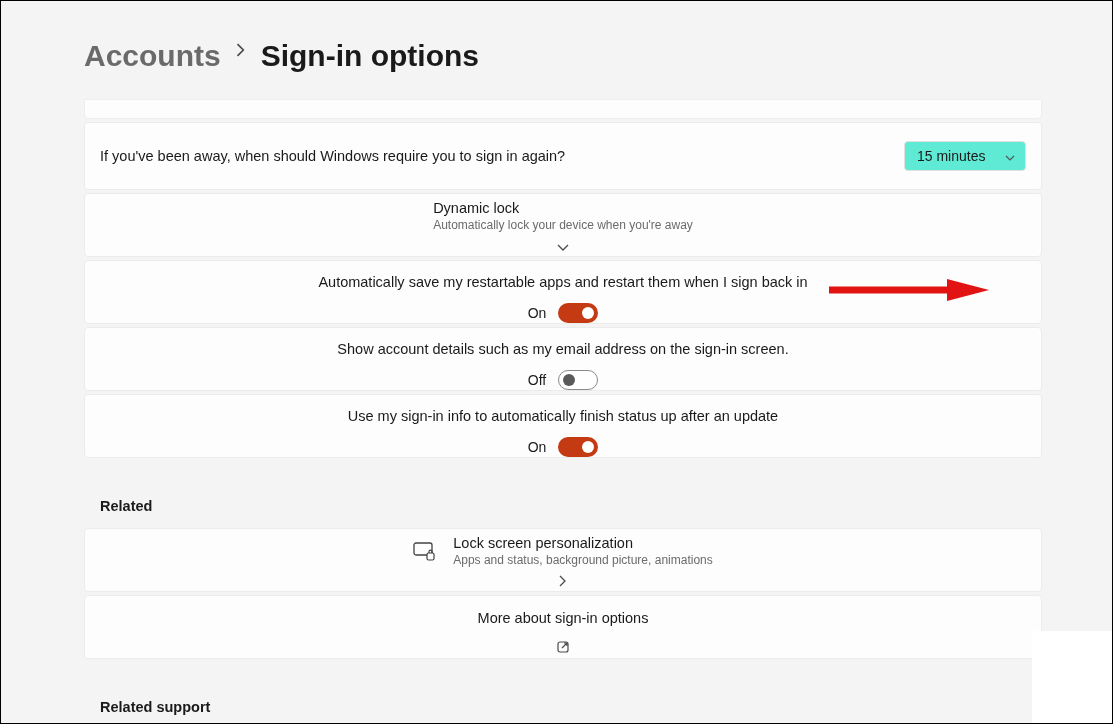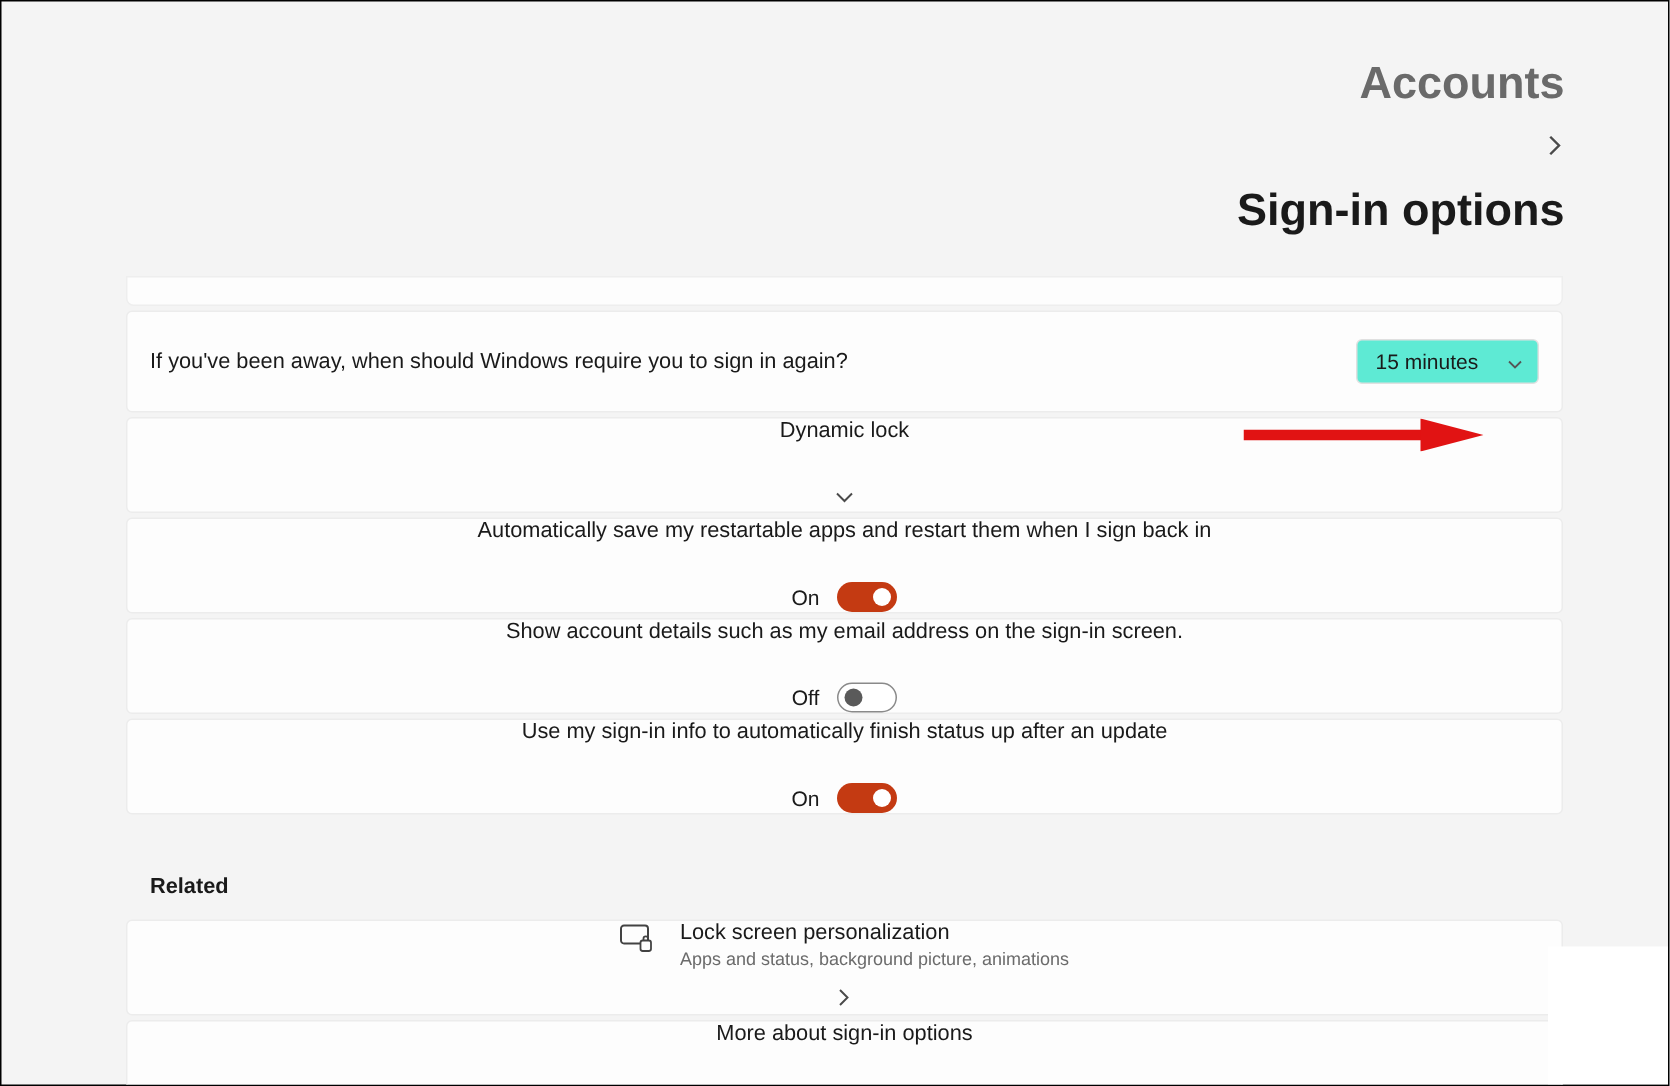--- a/index.html
+++ b/index.html
@@ -11,24 +11,23 @@
       overflow: hidden;
       position: relative;
       border: 1px solid #000;
     }
     .content {
       padding: 38px 0 0 83px;
       width: 1042px;
     }
     .breadcrumb {
       display: flex;
-      align-items: flex-end;
+      align-items: flex-start;
       gap: 14px;
       margin-bottom: 26px;
-      flex-direction: column;
     }
     .breadcrumb .parent {
       font-size: 30px;
       font-weight: 600;
       color: #6a6a6a;
     }
     .breadcrumb .sep {
       font-size: 20px;
       color: #505050;
     }
@@ -51,21 +50,21 @@
       border-radius: 4px;
       width: 958px;
       margin-bottom: 3px;
       display: flex;
       align-items: center;
       justify-content: space-between;
       padding: 0 15px;
     }
     .card.tall { min-height: 68px; }
     .card.med { min-height: 64px; flex-direction: column; }
-    .card-left { display:flex; gap:18px; flex:1; }
+    .card-left { display:flex; align-items:center; gap:18px; flex:1; }
     .card-title { font-size: 14.5px; color: #1a1a1a; }
     .card-sub { font-size: 12px; color: #6b6b6b; margin-top: 2px; }
     .dropdown {
       border: 1px solid #e0e0e0;
       background: #5eead4;
       border-radius: 4px;
       padding: 6px 28px 6px 12px;
       font-size: 14px;
       color: #1a1a1a;
       position: relative;
@@ -134,20 +133,21 @@
             <path d="M1 1 L5 5 L9 1" stroke="#555" stroke-width="1.2" fill="none"></path>
           </svg>
       </span>
     </div>
   </div>
 
   <div class="card med">
     <div class="card-left">
       <div>
         <div class="card-title">Dynamic lock</div>
+        <div class="card-sub">Automatically lock your device when you're away</div>
       </div>
     </div>
     <span>
       <svg width="12" height="8" viewBox="0 0 12 8">
           <path d="M1 1 L6 6 L11 1" stroke="#4a4a4a" stroke-width="1.3" fill="none"></path>
         </svg>
     </span>
   </div>
 
   <div class="card med">

